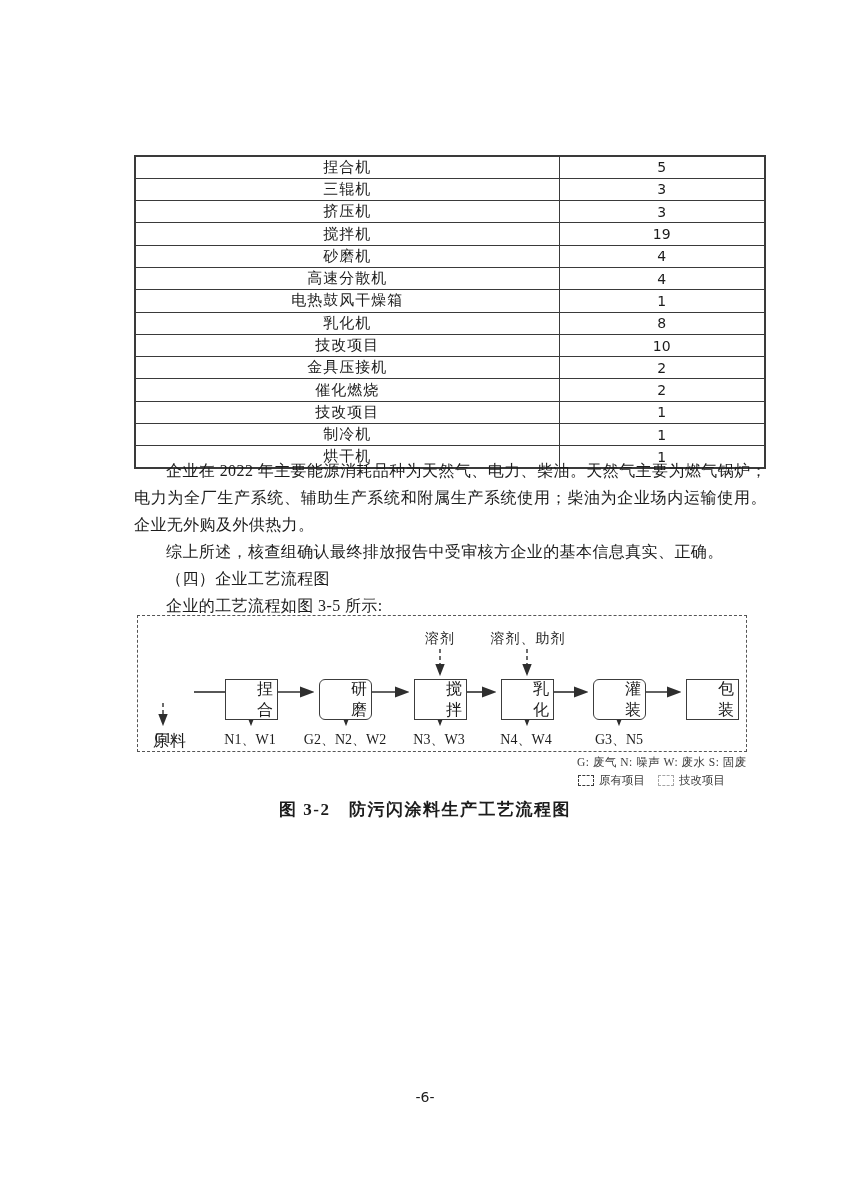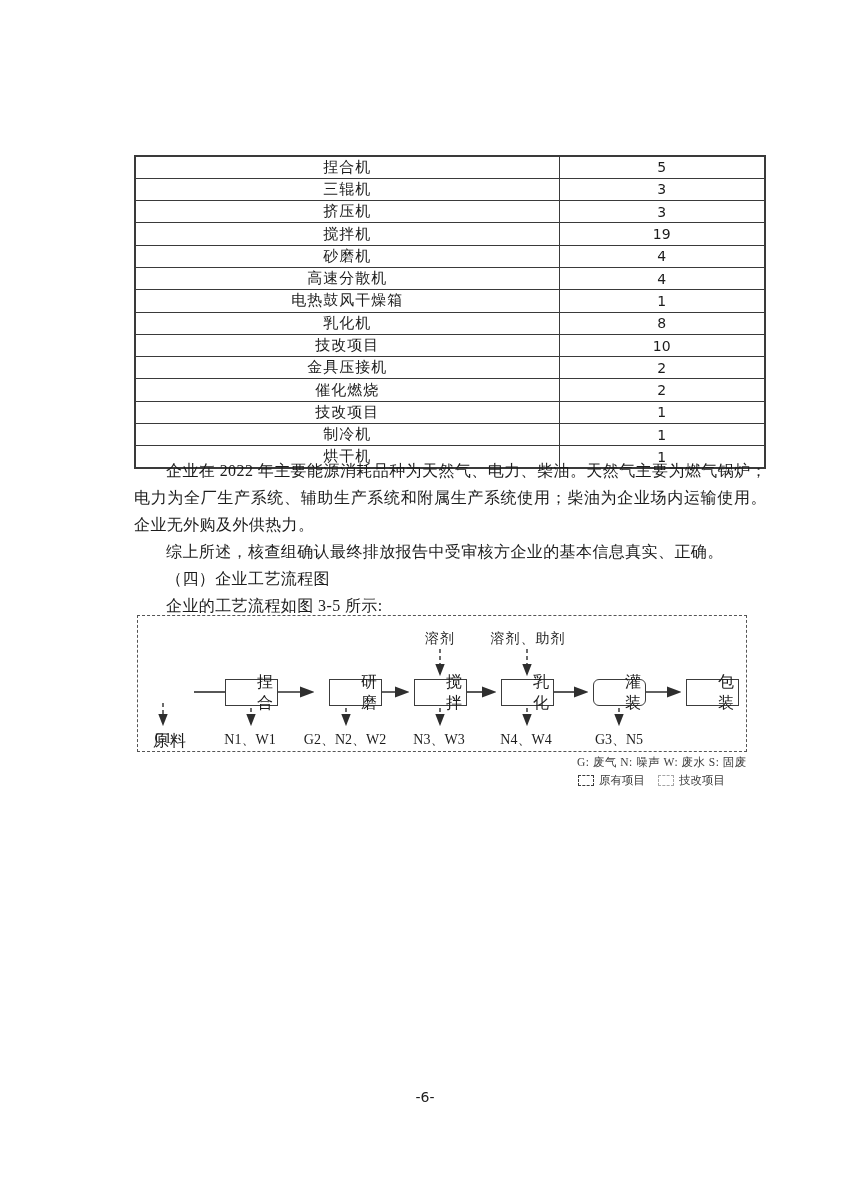--- a/index.html
+++ b/index.html
@@ -49,27 +49,27 @@
 
   
   .diagram {
     position: absolute; left: 137px; top: 615px;
     width: 610px; height: 137px;
     border: 1px dashed #555;
   }
   .diagram svg { position: absolute; left: 0; top: 0; }
   .step-box {
     position: absolute; top: 63px;
-    width: 53px; height: 27px;
+    width: 53px; height: 41px;
     border: 1.5px solid #3c3c3c;
     background: #fff;
     display: flex; align-items: center; justify-content: center;
     font-size: 16px; letter-spacing: 2px; padding-left: 31px;
   }
-  .s0 { left: 87px; }  .s1 { left: 191px; } .s2 { left: 276px; }
+  .s0 { left: 87px; }  .s1 { left: 181px; border-radius: 6px; } .s2 { left: 276px; }
   .s3 { left: 363px; } .s4 { left: 455px; border-radius: 6px; } .s5 { left: 548px; }
   .diag-label {
     position: absolute;
     font-size: 15px; letter-spacing: 1px;
     text-align: center; white-space: nowrap;
   }
   .source-label { left: 8px; top: 69px; width: 48px; font-size: 16px; margin-top: 46px; }
   .top-label { top: 14px; font-size: 14px; }
   .t0 { left: 262px; width: 80px; }
   .t1 { left: 348px; width: 84px; }
@@ -235,16 +235,17 @@
   </div>
 
   <div class="legend-abbrev">G: 废气 N: 噪声 W: 废水 S: 固废</div>
   <div class="legend-row">
     <span class="legend-box"></span>
     <span class="lbl">原有项目</span>
     <span class="legend-box light"></span>
     <span class="lbl">技改项目</span>
   </div>
 
+  <div class="figure-caption">图 3-2　防污闪涂料生产工艺流程图</div>
 
   <div class="page-number">-6-</div>
 
 </div>
 
 </body></html>

